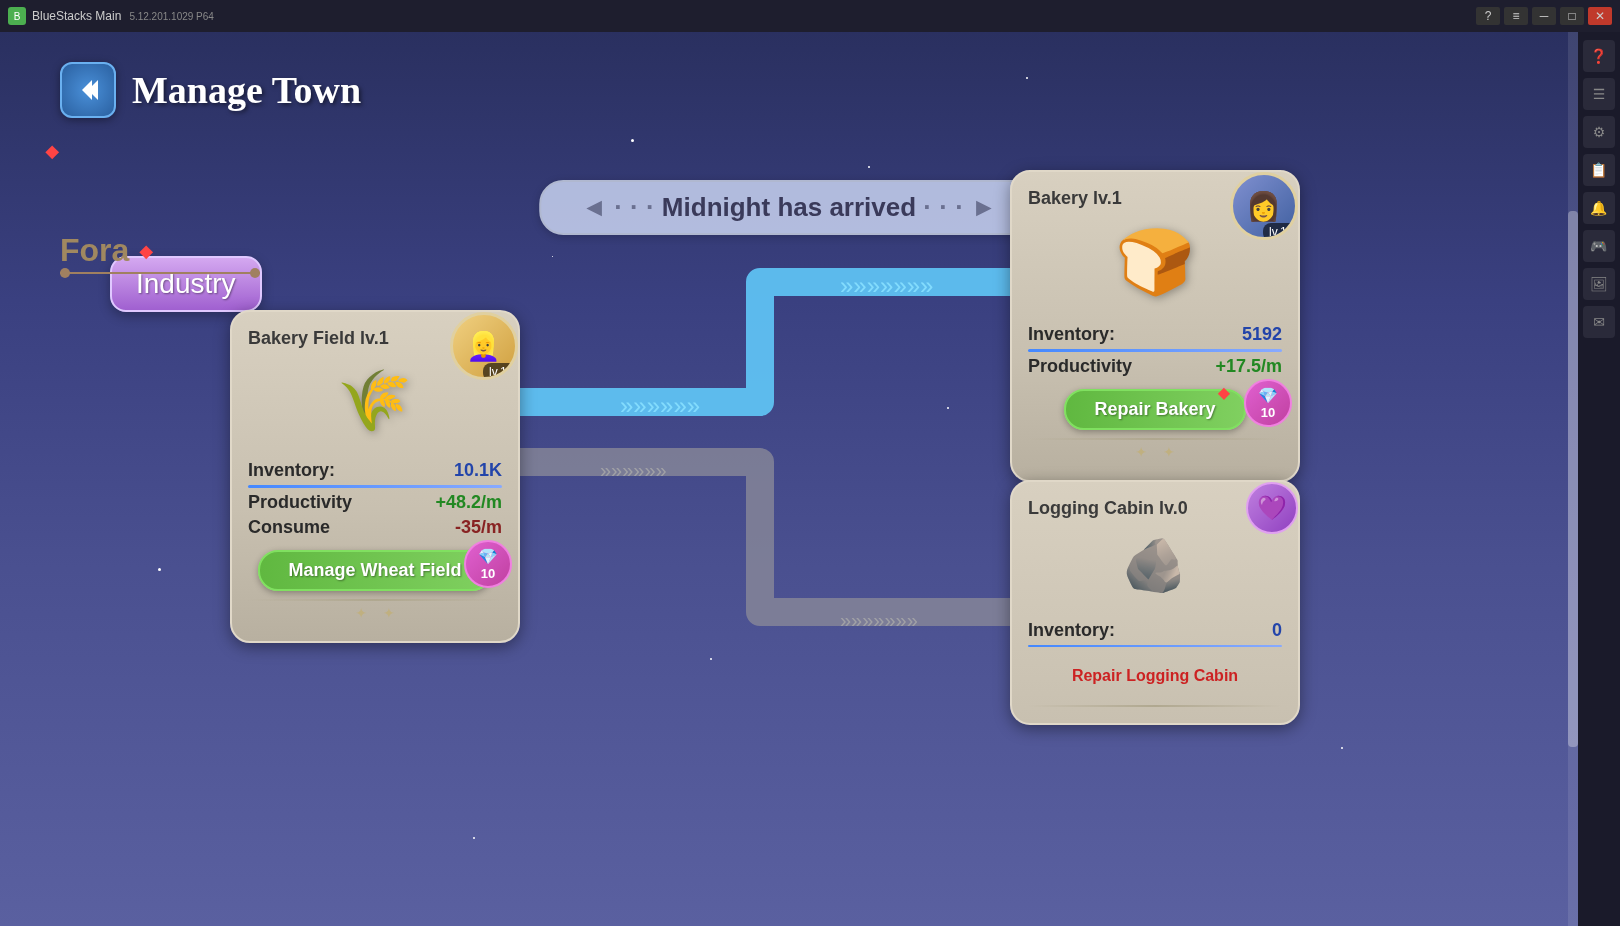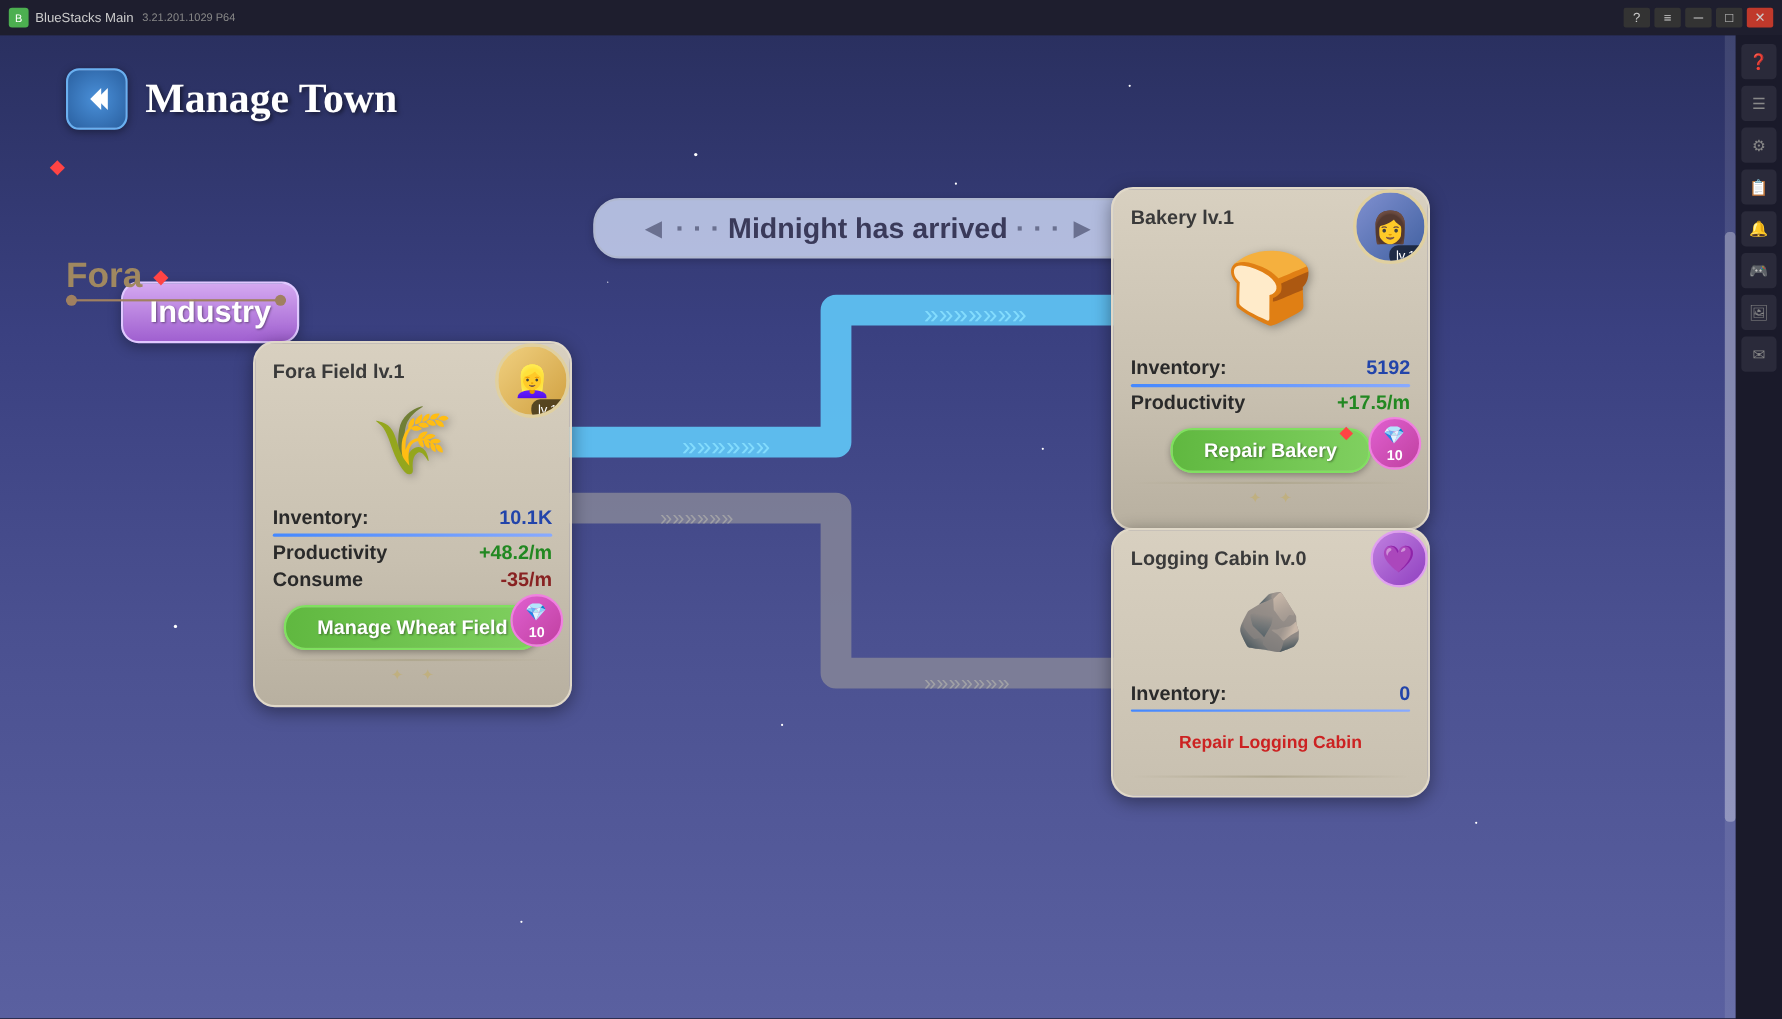--- a/index.html
+++ b/index.html
@@ -131,21 +131,21 @@
 
     
     .industry-btn {
       position: absolute;
       top: 112px; left: 55px;
       background: linear-gradient(180deg, #d4a8f0 0%, #a060d0 100%);
       border: 2px solid #e0c8ff;
       border-radius: 16px;
       padding: 10px 24px;
       font-size: 28px;
-      font-weight: bold;
+      font-weight: normal;
       color: white;
       cursor: pointer;
       text-shadow: 1px 1px 2px rgba(0,0,0,0.4);
       box-shadow: 0 4px 12px rgba(0,0,0,0.3);
     }
 
     
     .fora-area {
       position: absolute;
       top: 200px; left: 60px;
@@ -418,21 +418,21 @@
 <body>
 
 <div class="titlebar">
   <div class="titlebar-icon">
     <svg width="14" height="14" viewBox="0 0 14 14">
         <rect width="14" height="14" rx="2" fill="#4CAF50"></rect>
         <text x="7" y="11" text-anchor="middle" font-size="10" fill="white">B</text>
       </svg>
   </div>
   <span class="titlebar-title">BlueStacks Main</span>
-  <span class="titlebar-subtitle">3.21.201.1029  P64</span>
+  <span class="titlebar-subtitle">5.12.201.1029  P64</span>
   <div class="titlebar-controls">
     <button class="titlebar-btn">?</button>
     <button class="titlebar-btn">≡</button>
     <button class="titlebar-btn">─</button>
     <button class="titlebar-btn">□</button>
     <button class="titlebar-btn close">✕</button>
   </div>
 </div>
 
 <div class="right-sidebar">
@@ -515,21 +515,21 @@
   </svg>
 
   <div class="wheat-card">
     <div style="position:relative;">
 
       <div class="card-avatar">
         <span class="avatar-face">👱‍♀️</span>
         <div class="card-level">lv.16</div>
       </div>
 
-      <div class="card-title">Fora Field lv.1</div>
+      <div class="card-title">Bakery Field lv.1</div>
     </div>
 
     <div class="wheat-icon-area">
       <span class="wheat-icon">🌾</span>
     </div>
 
     <div class="card-stats">
       <div class="card-stat-row">
         <span class="stat-label">Inventory:</span>
         <span class="stat-value-blue">10.1K</span>

